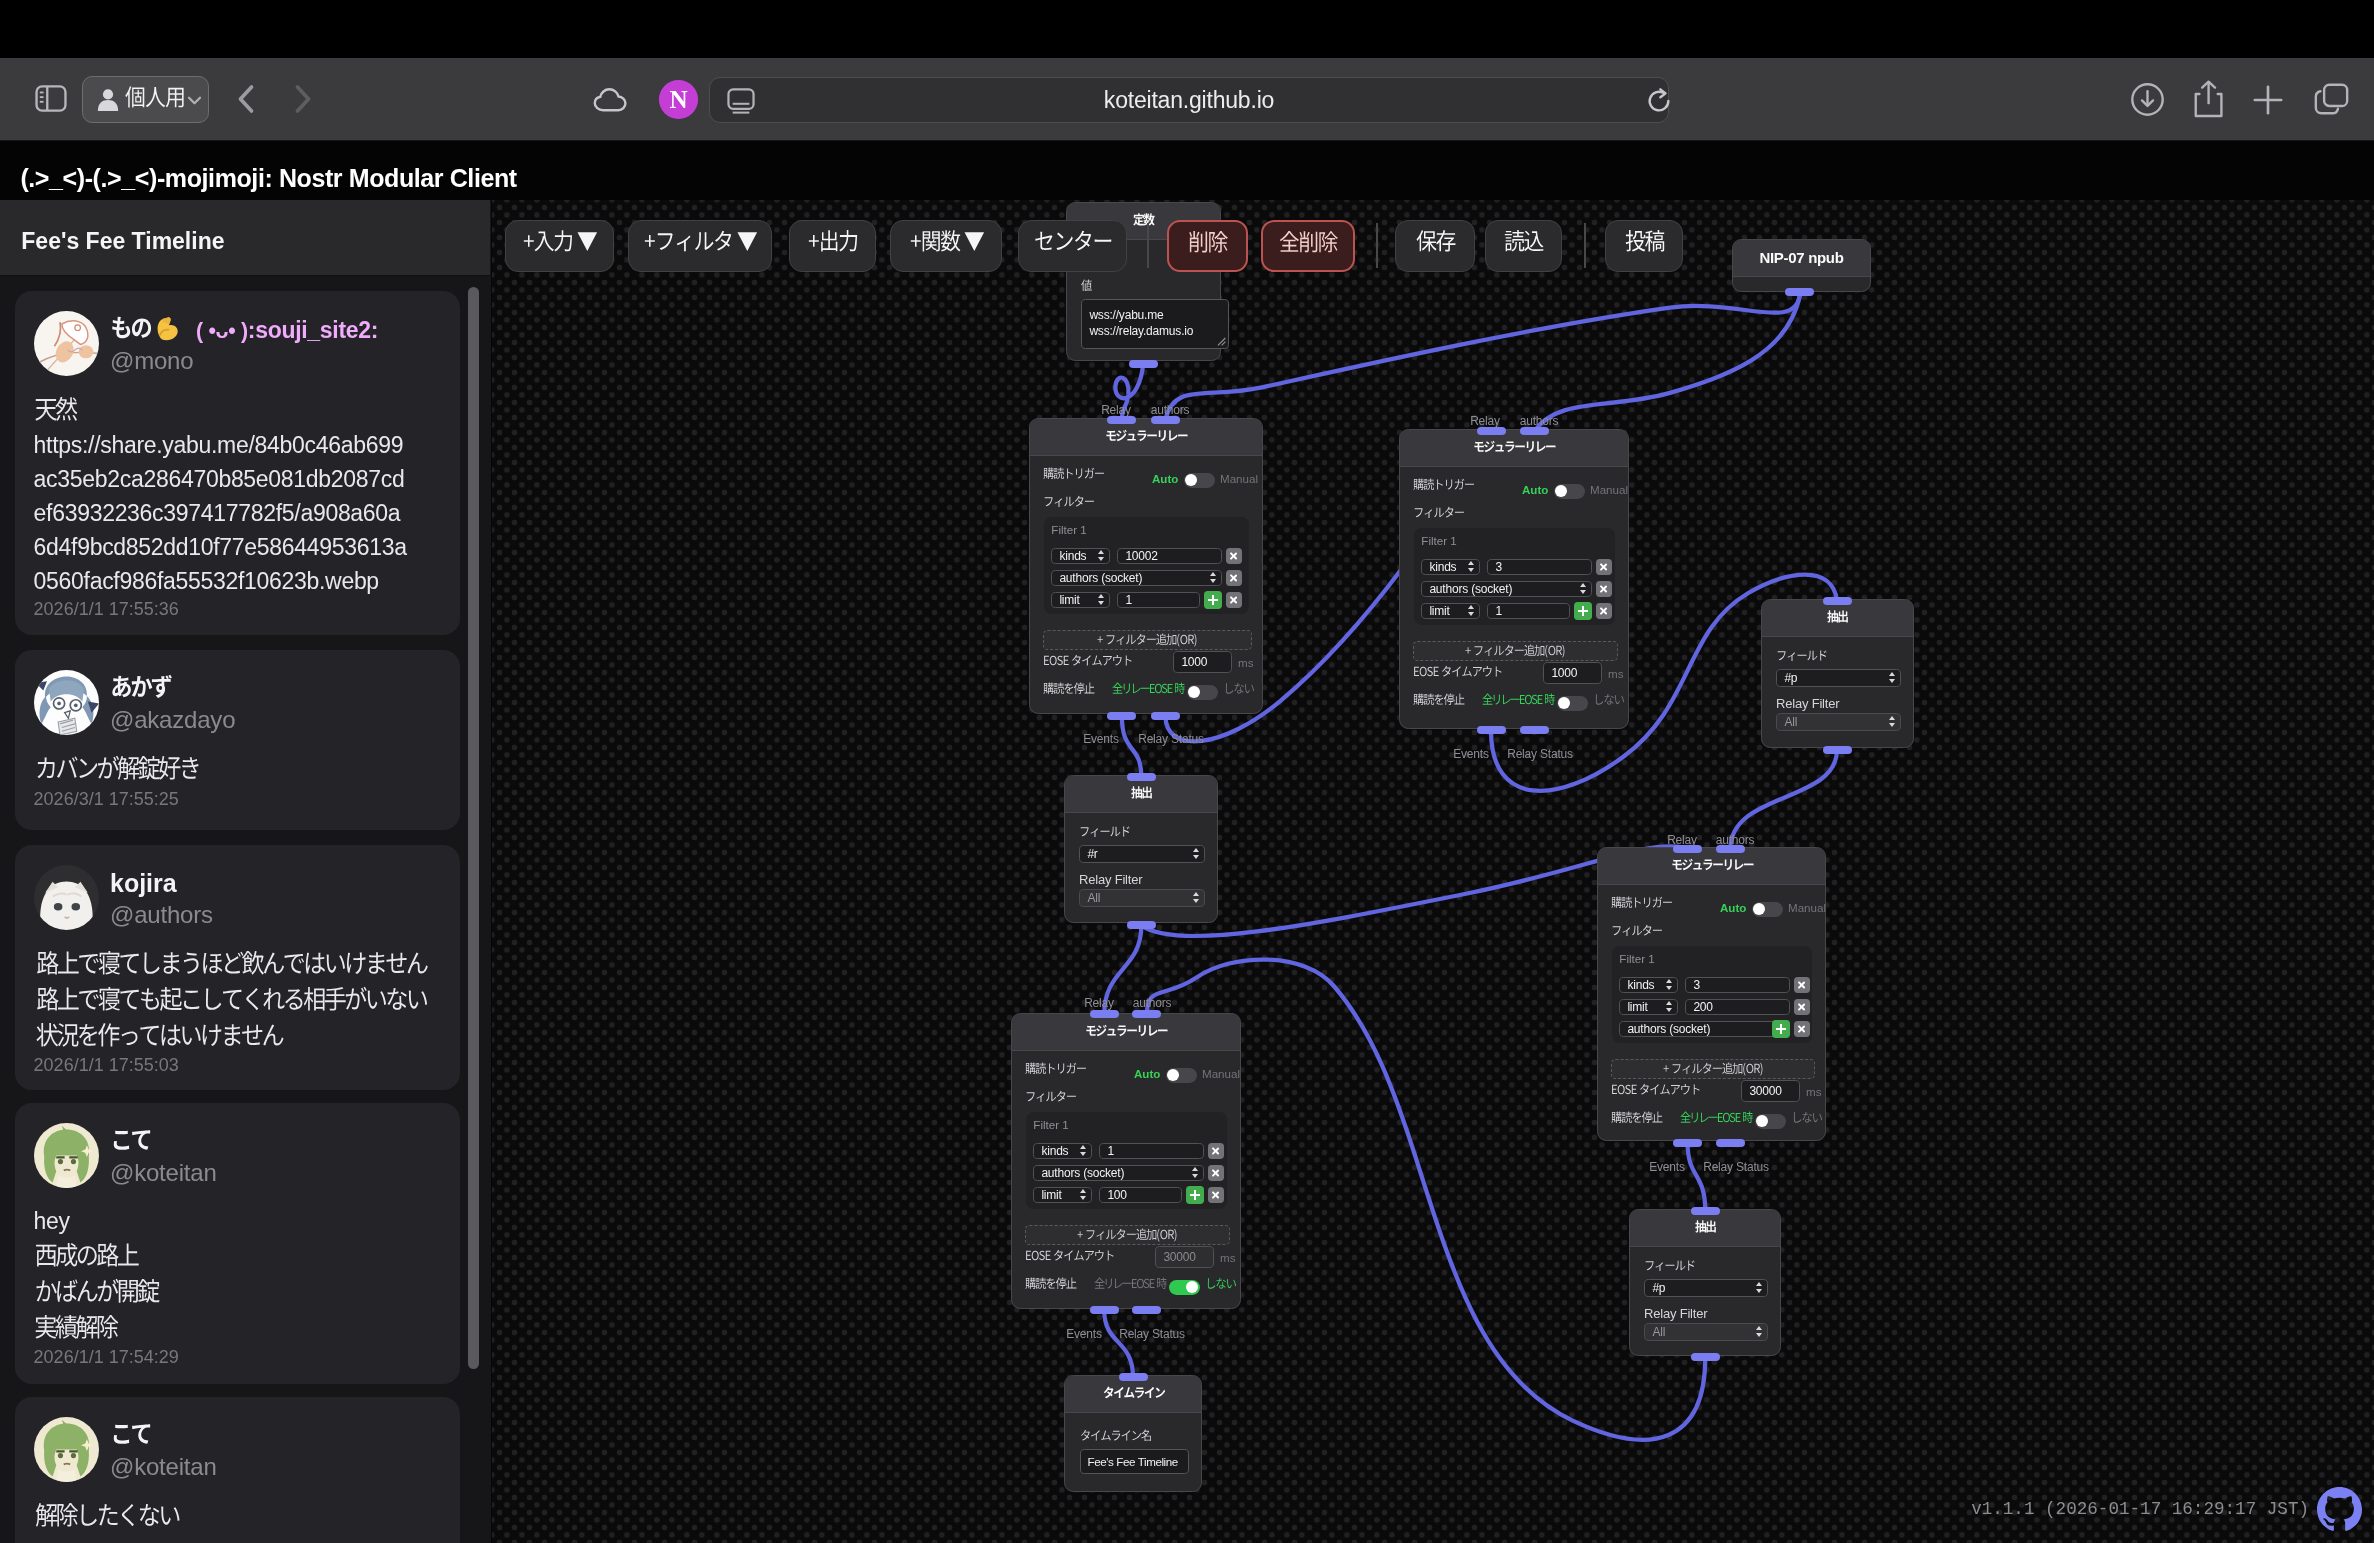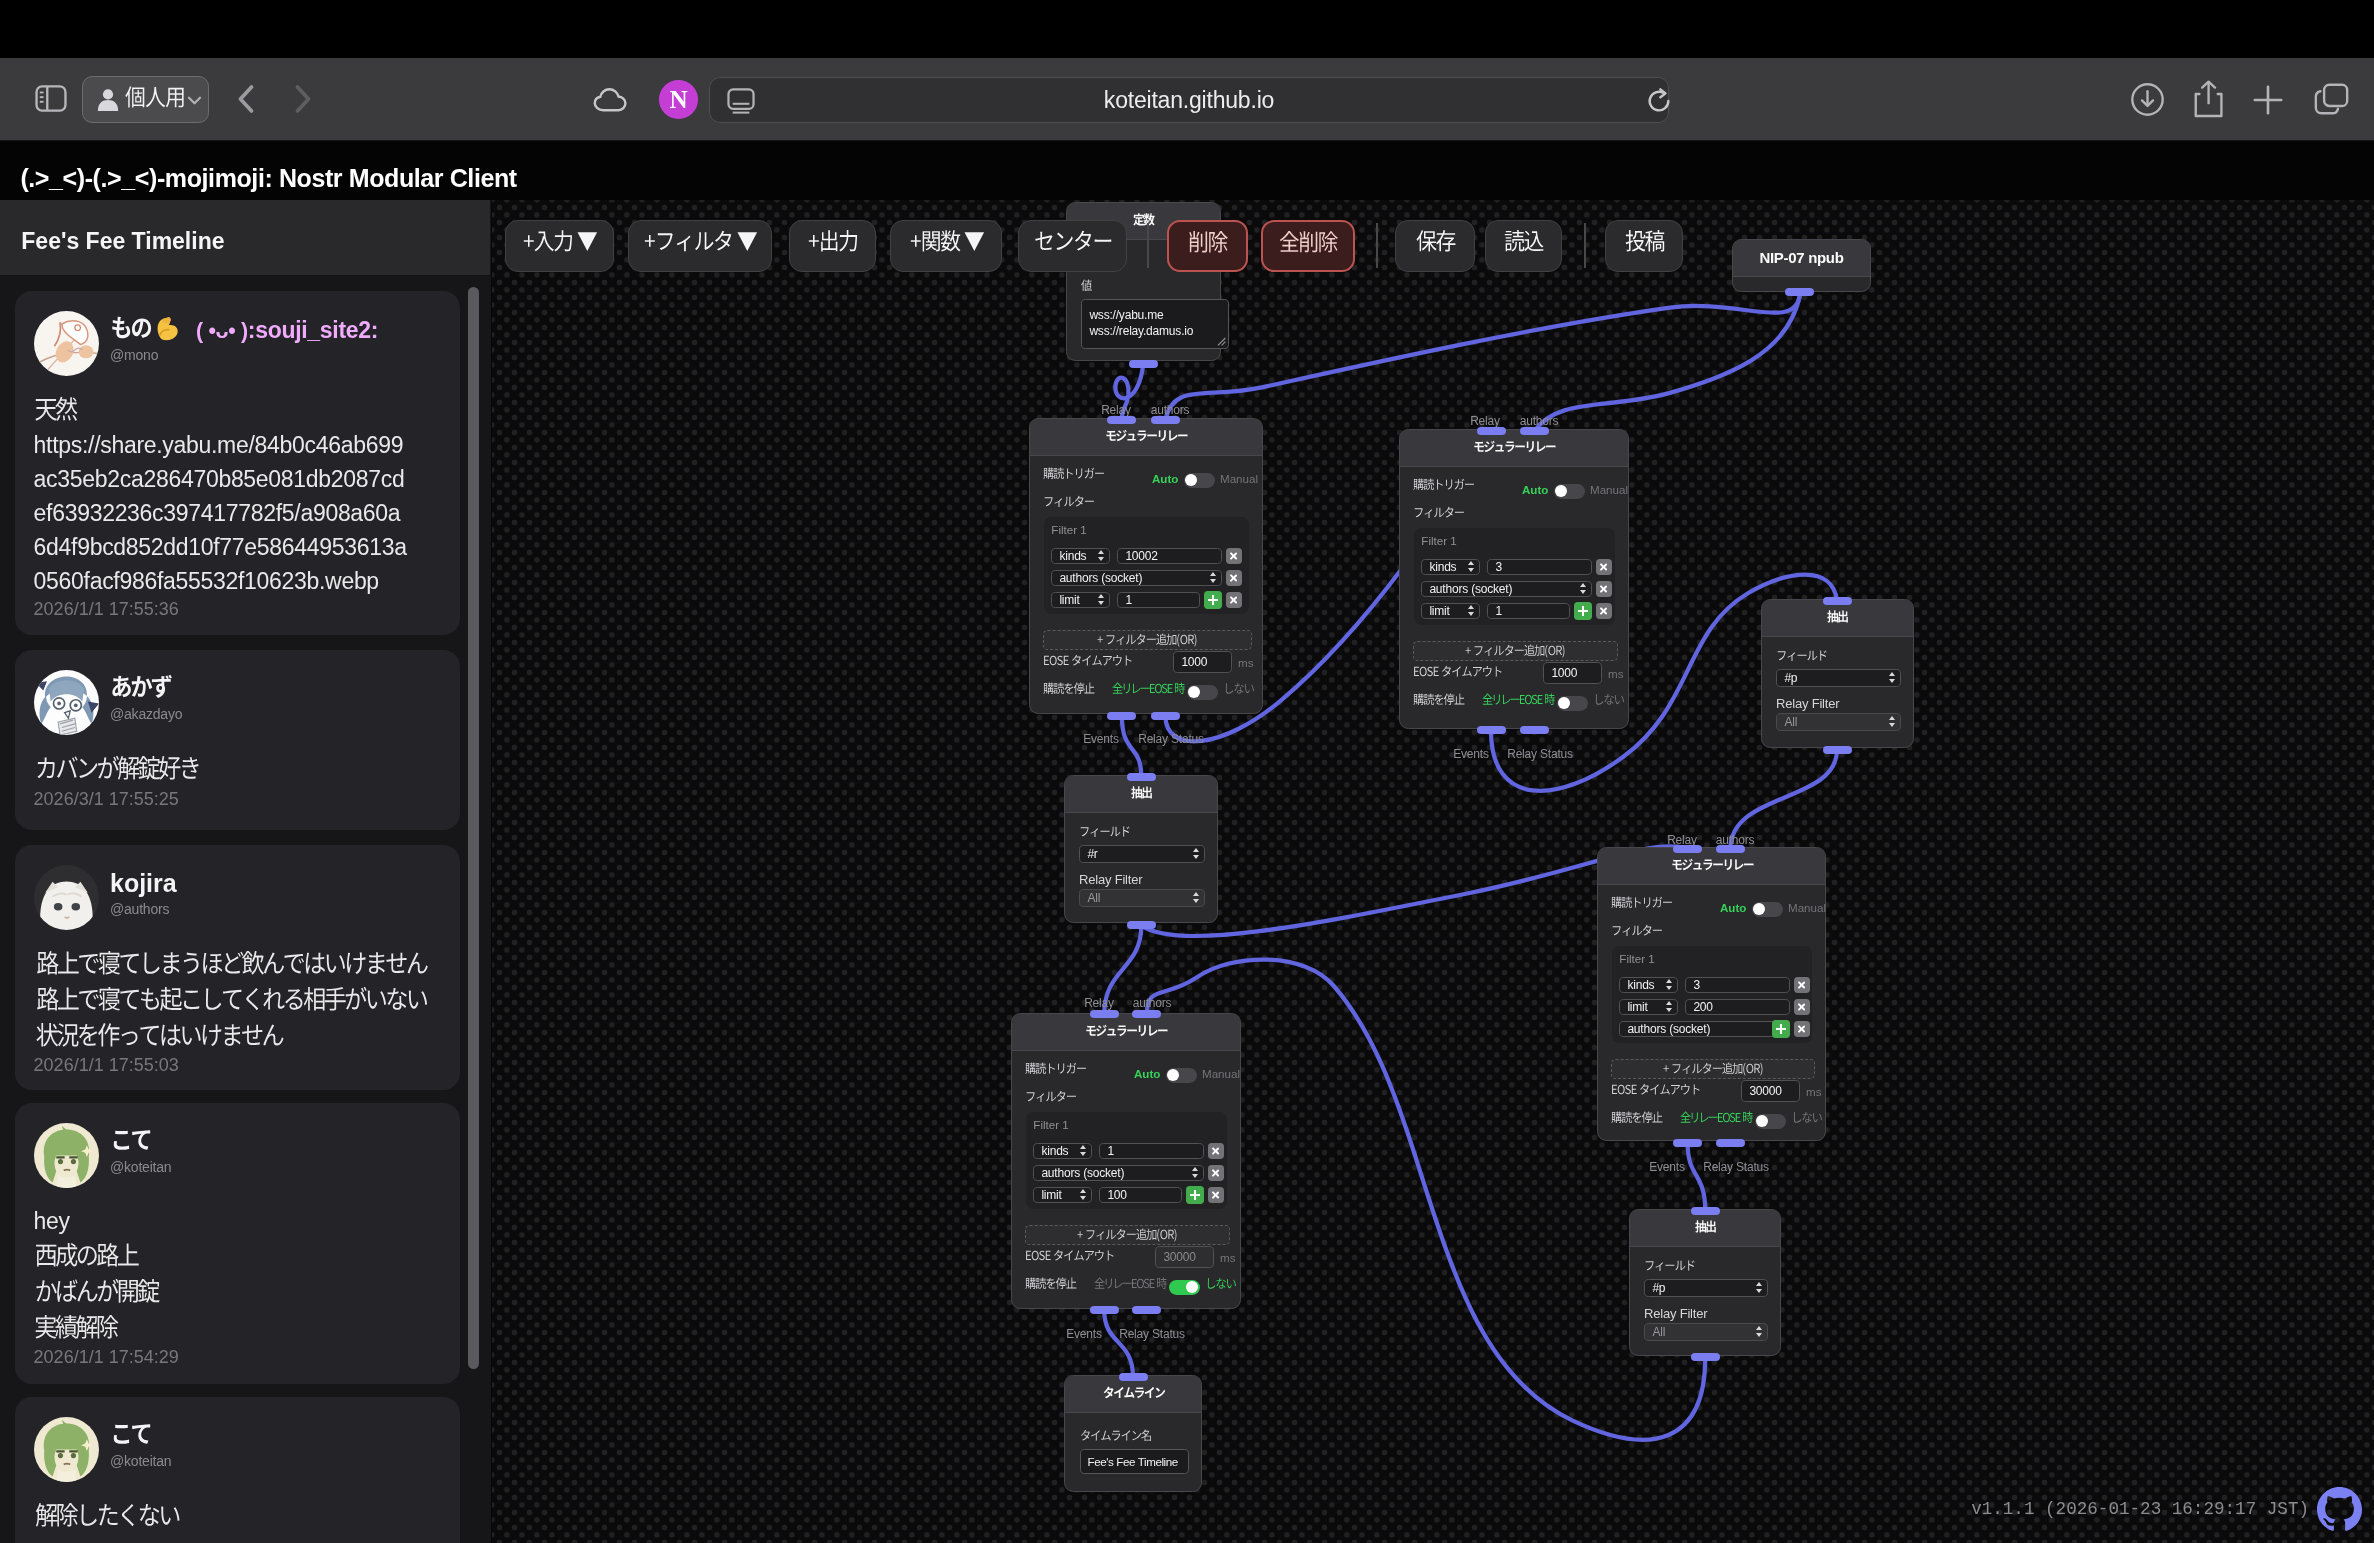--- a/index.html
+++ b/index.html
@@ -14,21 +14,21 @@
 .profile{position:absolute;left:82px;top:17.6px;width:127px;height:47px;background:#4b4b4d;border:1.9px solid #6e6e70;border-radius:10.2px}
 .urlbar{position:absolute;left:709px;top:18.6px;width:960px;height:46px;background:#303032;border:0.9px solid #4e4e50;border-radius:11px}
 .urlbar .t{position:absolute;left:0;right:0;top:9.3px;text-align:center;font-size:23px;color:#ececee;letter-spacing:-0.2px}
 
 #sidebar{position:absolute;left:0;top:200px;width:492px;height:1343px;background:#161618;border-right:1.9px solid #060607}
 #sbheader{position:absolute;left:0;top:0;width:490px;height:76px;background:#29292c;border-bottom:0.9px solid #101011}
 #sbheader span{position:absolute;left:21.3px;top:28px;font-size:23px;font-weight:bold;color:#f5f5f7;letter-spacing:0px}
 .card{position:absolute;left:15px;width:445px;background:#242428;border-radius:16.7px}
 .av{position:absolute;left:18.6px;top:19.5px;width:65px;height:65px;border-radius:50%;overflow:hidden}
 .nm{position:absolute;left:95px;top:22px;height:33px;white-space:nowrap}
-.hd{position:absolute;left:95px;top:56px;font-size:14px;color:#8a8a8f;letter-spacing:-0.2px}
+.hd{position:absolute;left:95px;top:56px;font-size:24px;color:#8a8a8f;letter-spacing:-0.2px}
 .bd{position:absolute;left:18.6px;top:99px}
 .bd .ln{position:relative;height:34px}
 .bd .ln.j{height:36px}
 .bd .ln svg{position:absolute;left:0;top:5.6px}
 .bd .ln span{position:absolute;left:0;top:5.6px;font-size:23px;color:#e9e9eb;letter-spacing:-0.3px;white-space:nowrap}
 .ts{position:absolute;left:18.6px;font-size:18px;color:#77777c;letter-spacing:0px}
 #sbscroll{position:absolute;left:468px;top:87px;width:11px;height:1082px;background:#5a5a5e;border-radius:5.6px}
 
 #canvas{position:absolute;left:492px;top:200px;width:1883px;height:1343px;background-color:#0a0a0b;
  background-image:radial-gradient(circle,#212124 2.6px,transparent 3.2px),radial-gradient(circle,#212124 2.6px,transparent 3.2px);
@@ -818,17 +818,17 @@
       <div class="cbtn" style="left:993px;width:77px"><svg class="txc" width="39" height="30" style="margin-top:8.3px" viewBox="0 0 42 32">
           <use href="#b_load" fill="#f5f5f7"></use>
         </svg></div>
       <div class="cbtn" style="left:1113px;width:78px"><svg class="txc" width="39" height="30" style="margin-top:8.3px" viewBox="0 0 42 32">
           <use href="#b_post" fill="#f5f5f7"></use>
         </svg></div>
       <div class="csep" style="left:655px"></div>
       <div class="csep" style="left:884px"></div>
       <div class="csep" style="left:1092px"></div>
     </div>
-    <div id="version">v1.1.1 (2026-01-23 16:29:17 JST)</div>
+    <div id="version">v1.1.1 (2026-01-17 16:29:17 JST)</div>
     <svg class="abs" style="left:2317px;top:1487px" width="45" height="45" viewBox="0 0 16 16">
       <path fill="#7b80f2" d="M8 0C3.58 0 0 3.58 0 8c0 3.54 2.29 6.53 5.47 7.59.4.07.55-.17.55-.38 0-.19-.01-.82-.01-1.49-2.01.37-2.53-.49-2.69-.94-.09-.23-.48-.94-.82-1.13-.28-.15-.68-.52-.01-.53.63-.01 1.08.58 1.23.82.72 1.21 1.87.87 2.33.66.07-.52.28-.87.51-1.07-1.78-.2-3.64-.89-3.64-3.95 0-.87.31-1.59.82-2.15-.08-.2-.36-1.02.08-2.12 0 0 .67-.21 2.2.82.64-.18 1.32-.27 2-.27s1.36.09 2 .27c1.53-1.04 2.2-.82 2.2-.82.44 1.1.16 1.92.08 2.12.51.56.82 1.27.82 2.15 0 3.07-1.87 3.75-3.65 3.95.29.25.54.73.54 1.48 0 1.07-.01 1.93-.01 2.2 0 .21.15.46.55.38A8.012 8.012 0 0 0 16 8c0-4.42-3.58-8-8-8z"></path>
     </svg>
   </div>
 
 </body></html>

